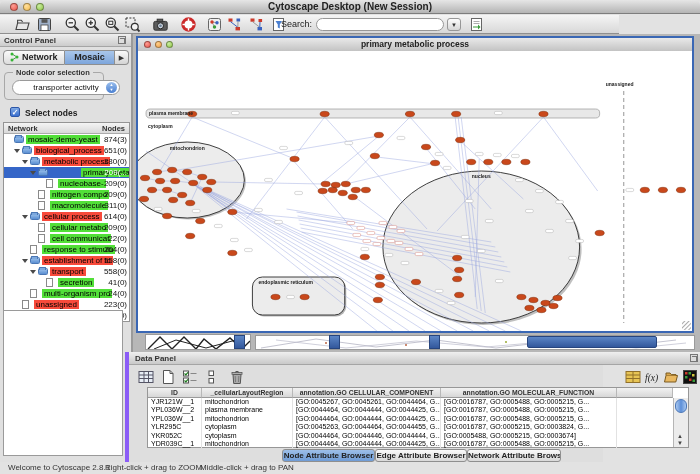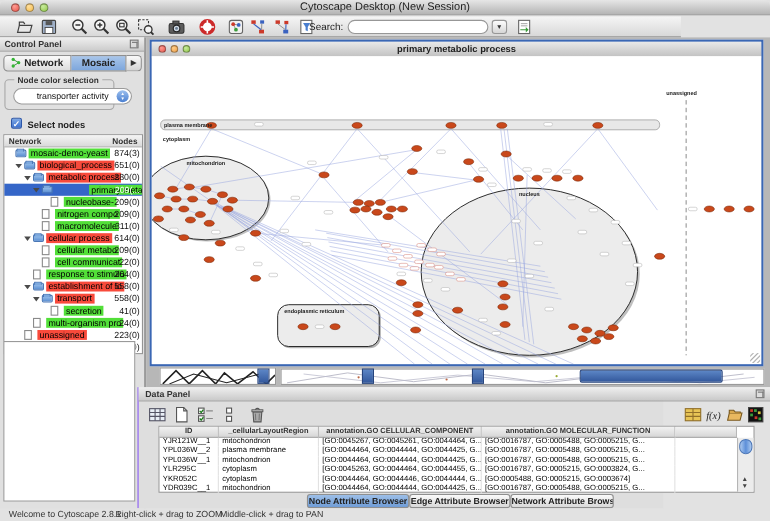--- a/index.html
+++ b/index.html
@@ -5,21 +5,21 @@
   * { margin:0; padding:0; box-sizing:border-box; }
   html,body { width:700px; height:474px; overflow:hidden; font-family:"Liberation Sans",sans-serif; background:#e2e2e2; }
   #app { position:relative; width:700px; height:474px; background:#e2e2e2; outline:1px solid #777; }
 
   
   #titlebar { position:absolute; left:0; top:0; width:700px; height:14px;
     background:linear-gradient(#e6e6e6,#b4b4b4); border-bottom:1px solid #7d7d7d;
     border-radius:5px 5px 0 0; }
   .light { position:absolute; top:3px; width:8px; height:8px; border-radius:50%; border:1px solid rgba(0,0,0,.35); }
   #win-title { position:absolute; left:0; top:1px; width:100%; text-align:center;
-    font-size:10px; font-weight:normal; color:#222; }
+    font-size:10px; font-weight:bold; color:#222; }
 
   
   #toolbar { position:absolute; left:0; top:15px; width:619px; height:19px;
     background:linear-gradient(#f5f5f5,#d8d8d8); border-bottom:1px solid #8f8f8f; }
   .tbtn { position:absolute; top:1px; width:17px; height:17px; }
   .tbtn svg { width:17px; height:17px; }
   #search-label { position:absolute; left:281px; top:4px; font-size:9px; color:#222; }
   #search-input { position:absolute; left:316px; top:3px; width:128px; height:13px;
     border:1px solid #979797; border-radius:7px; font-size:9px; padding:0 8px; background:#fff; }
   #search-drop { position:absolute; left:447px; top:3px; width:14px; height:13px;
@@ -97,21 +97,21 @@
   #net-canvas { position:absolute; left:0; top:13px; right:0; bottom:0; background:#fff; overflow:hidden; }
   #net-canvas svg { display:block; width:100%; height:100%; }
   #grip { position:absolute; right:1px; bottom:1px; width:9px; height:9px;
     background:repeating-linear-gradient(135deg,#fff,#fff 1px,#aaa 2px,#fff 3px); }
 
   
   .bgwin { position:absolute; background:#fff; border:1px solid #9a9a9a; overflow:hidden; }
   .bluebit { position:absolute; background:linear-gradient(#5c86c6,#33589c); border:1px solid #27457e; }
 
   
-  #data-panel { position:absolute; left:125px; top:352px; width:478px; height:110px; background:#dedede; border-left:1px solid #8b5cf6;text-decoration:underline; }
+  #data-panel { position:absolute; left:125px; top:352px; width:478px; height:110px; background:#dedede; border-left:4px solid #8b5cf6;text-decoration:underline; }
   #dp-header { position:absolute; left:0; top:0; width:575px; height:13px;
     background:linear-gradient(#efefef,#c9c9c9); border-bottom:1px solid #a5a5a5;
     font-size:8px; font-weight:bold; color:#333; padding:2px 0 0 6px; }
   .dbtn { position:absolute; top:16px; width:18px; height:18px; }
   .dbtn svg { width:18px; height:18px; }
   #dp-table { position:absolute; left:18px; top:35px; width:542px; height:61px; background:#fff; border:1px solid #979797; }
   #dp-thead { display:flex; height:10px; }
   .th { height:10px; background:linear-gradient(#f2f2f2,#d7d7d7); border-right:1px solid #b8b8b8;
     border-bottom:1px solid #9b9b9b; font-size:6.8px; font-weight:bold; color:#333; text-align:center;
     line-height:10px; overflow:hidden; white-space:nowrap; }

